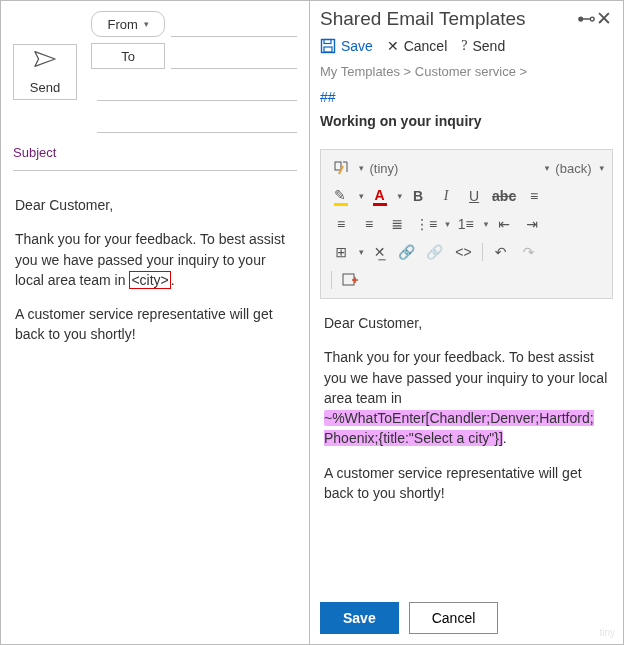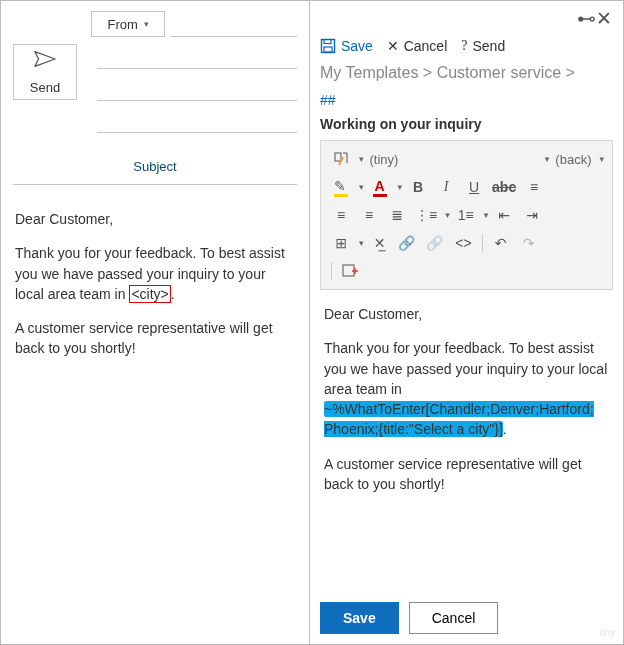--- a/index.html
+++ b/index.html
@@ -8,50 +8,50 @@
 .left { width: 309px; border-right: 1px solid #bbb; display: flex; flex-direction: column; }
 .right { flex: 1; display: flex; flex-direction: column; padding: 6px 10px 10px; }
 
 .compose-header { padding: 10px 12px 6px; }
 .hdr-row { display: flex; align-items: center; margin-bottom: 6px; }
 .send-btn { width: 64px; height: 56px; border: 1px solid #c5c5c5; background: #fff; display: flex; flex-direction: column; align-items: center; justify-content: center; gap: 12px; margin-right: 14px; cursor: pointer; }
 .send-btn svg { width: 22px; height: 18px; }
 .field-col { display: flex; flex-direction: column; gap: 6px; flex: 1; }
 .field-row { display: flex; align-items: center; }
 .pill { width: 74px; height: 26px; border: 1px solid #c5c5c5; background: #fff; display: flex; align-items: center; justify-content: center; gap: 4px; font-size: 13px; cursor: pointer; }
-.pill.from { justify-content: center; }
+.pill.from { justify-content: center; border-radius: 10px; }
 .line { flex: 1; border-bottom: 1px solid #c5c5c5; height: 26px; margin-left: 6px; }
-.subject-row { border-bottom: 1px solid #c5c5c5; padding: 6px 0 10px; text-align: center; margin-top: 20px; color: #0c4a6e; }
+.subject-row { border-bottom: 1px solid #c5c5c5; padding: 6px 0 10px; text-align: left; margin-top: 6px; color: #701a75; }
 .body-text { padding: 18px 14px; font-size: 14px; line-height: 1.45; }
 .body-text p { margin-bottom: 14px; }
 .placeholder { border: 1px solid #d00; padding: 0 1px; }
 
 .pane-title { font-size: 19px; font-weight: 400; color: #444; display: flex; align-items: center; }
 .pane-title .sp { flex: 1; }
 .pin, .x { width: 18px; text-align: center; color: #555; cursor: pointer; }
 .top-actions { display: flex; align-items: center; gap: 14px; margin: 8px 0 10px; font-size: 14px; }
 .top-actions .act { display: flex; align-items: center; gap: 5px; cursor: pointer; }
 .top-actions .act.save { color: #0b63c4; }
-.crumbs { color: #888; font-size: 16px; margin-bottom: 10px; }
+.crumbs { color: #888; font-size: 13px; margin-bottom: 10px; }
 .crumbs a { color: #888; text-decoration: none; }
 .hash { color: #0b63c4; font-size: 14px; margin-bottom: 8px; }
-.tmpl-name { font-weight: 600; font-size: 14px; margin-bottom: 8px; }
+.tmpl-name { font-weight: 600; font-size: 14px; margin-bottom: 20px; }
 .toolbar { border: 1px solid #d4d4d4; background: #f3f3f3; padding: 6px 8px; }
 .tb-row { display: flex; align-items: center; gap: 4px; flex-wrap: wrap; margin-bottom: 4px; }
 .tb-row:last-child { margin-bottom: 0; }
 .tbtn { min-width: 24px; height: 24px; display: inline-flex; align-items: center; justify-content: center; color: #555; cursor: pointer; font-size: 14px; border-radius: 2px; padding: 0 2px; }
 .sel { font-size: 13px; color: #666; padding: 0 2px; }
 .caret { font-size: 9px; color: #666; margin-left: 2px; }
 .sep { width: 1px; height: 18px; background: #ccc; margin: 0 2px; }
 .u-yellow { border-bottom: 3px solid #ffd000; display: inline-block; width: 14px; }
 .u-red { color: #c00; border-bottom: 3px solid #c00; display: inline-block; width: 14px; text-align:center; font-weight:600; }
 .strike { text-decoration: line-through; font-weight: bold; }
 .tmpl-body { padding: 14px 4px; font-size: 14px; line-height: 1.45; flex: 1; overflow: auto; }
 .tmpl-body p { margin-bottom: 14px; }
-.macro { background: #0ea5e9; border-radius: 2px; }
+.macro { background: #f0abfc; border-radius: 2px; }
 .bottom-actions { display: flex; gap: 10px; padding-top: 6px; }
 .btn { height: 32px; padding: 0 22px; font-size: 14px; border: 1px solid #8a8a8a; background: #fff; cursor: pointer; }
 .btn.primary { background: #106ebe; border-color: #106ebe; color: #fff; font-weight: 600; }
 .watermark { position: absolute; right: 8px; bottom: 6px; color: #e5e5e5; font-size: 10px; pointer-events:none; }
 .rel { position: relative; }
 </style>
 </head>
 <body>
 
 <div class="wrapper rel">
@@ -66,20 +66,23 @@
         </div>
         <div class="field-col">
           <div class="field-row">
             <div class="pill from">
               <span>From</span>
               <span class="caret">▾</span>
             </div>
             <div class="line"></div>
           </div>
           <div class="field-row">
+            <div class="pill">
+                <span>To</span>
+              </div>
             <div class="line"></div>
           </div>
           <div class="field-row">
             <div class="line"></div>
           </div>
           <div class="field-row">
             <div class="line"></div>
           </div>
         </div>
       </div>
@@ -87,20 +90,21 @@
     </div>
     <div class="body-text">
       <p>Dear Customer,</p>
       <p><span>Thank you for your feedback. To best assist you we have passed your inquiry to your local area team in </span><span class="placeholder">&lt;city&gt;</span><span>.</span></p>
       <p>A customer service representative will get back to you shortly!</p>
     </div>
   </div>
 
   <div class="right">
     <div class="pane-title">
+      <span>Shared Email Templates</span>
       <span class="sp"></span>
       <span class="pin">⊷</span>
       <span class="x">✕</span>
     </div>
     <div class="top-actions">
       <div class="act save">
         <svg width="16" height="16" viewBox="0 0 16 16">
             <rect x="1.5" y="1.5" width="13" height="13" fill="none" stroke="#0b63c4" stroke-width="1.4"></rect>
             <rect x="4" y="1.5" width="7" height="4" fill="none" stroke="#0b63c4" stroke-width="1.2"></rect>
             <rect x="4" y="9" width="8" height="5" fill="none" stroke="#0b63c4" stroke-width="1.2"></rect>

